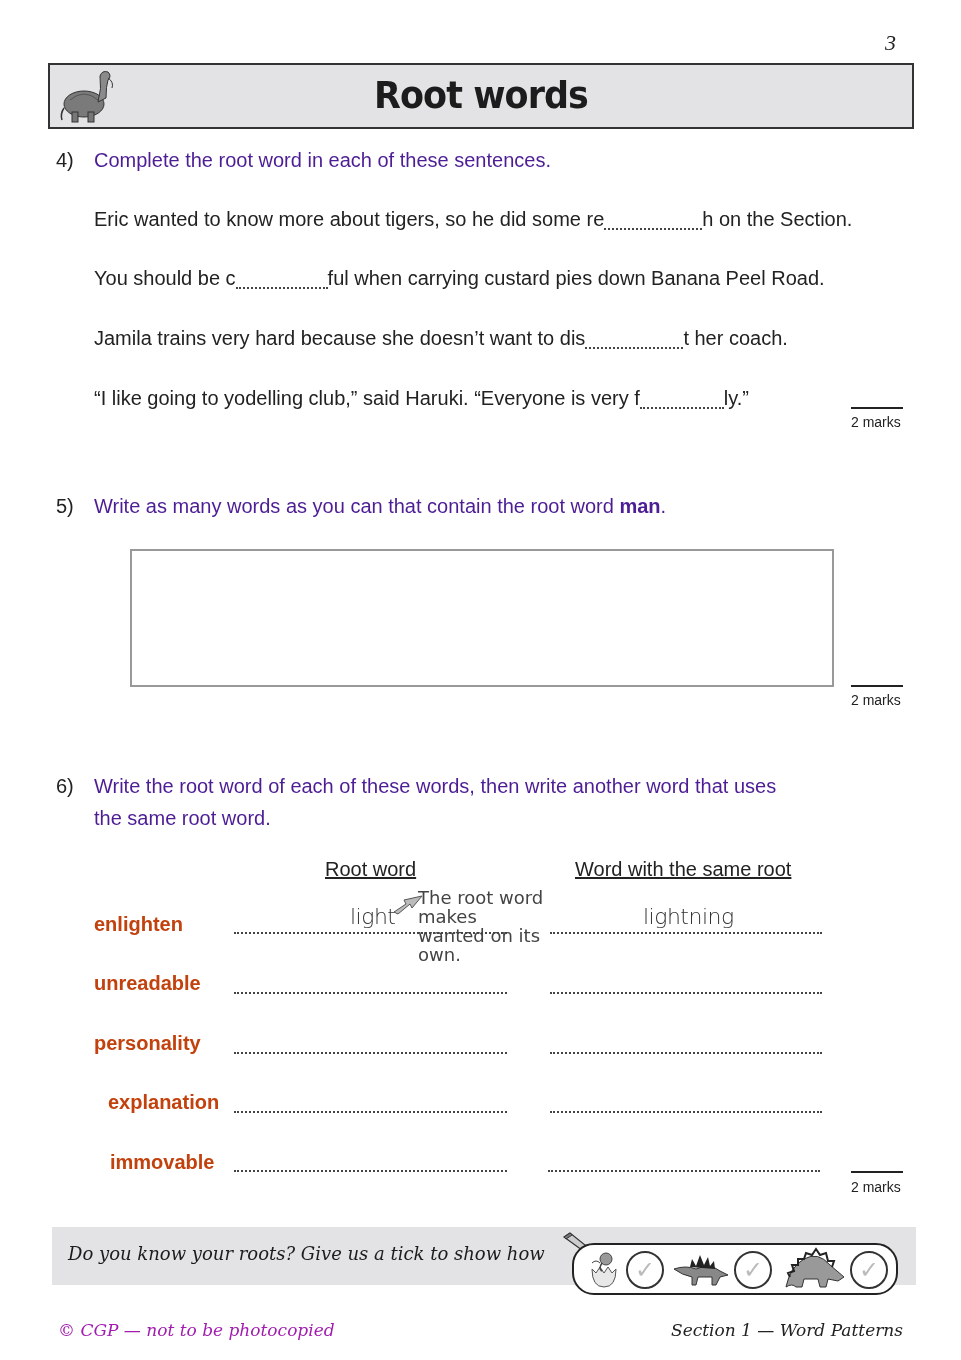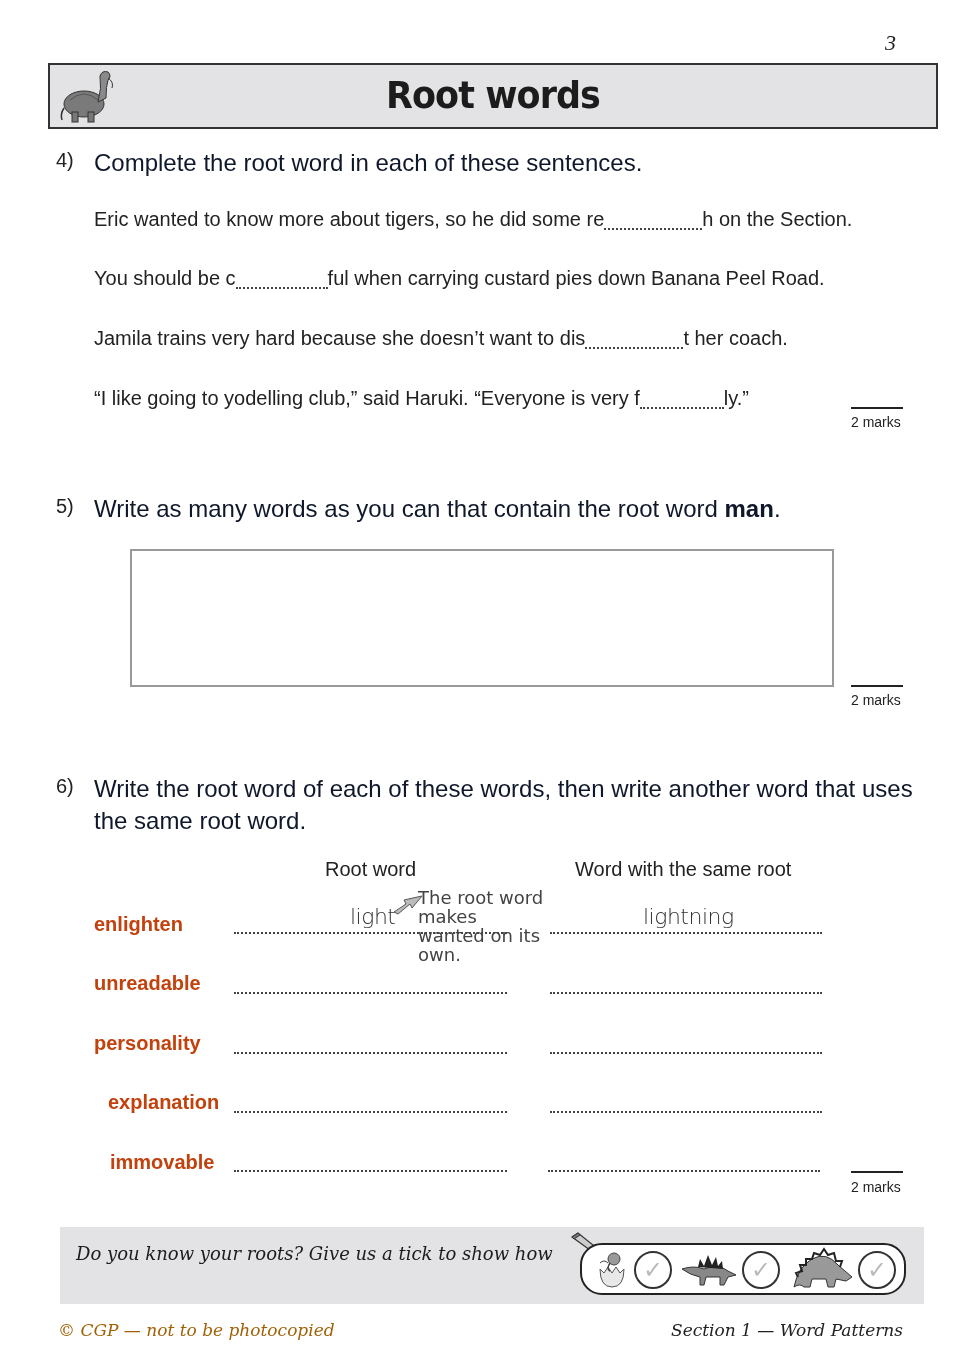--- a/index.html
+++ b/index.html
@@ -3,52 +3,52 @@
 <meta charset="utf-8">
 <style>
   html, body { margin: 0; padding: 0; background: #ffffff; }
   body { width: 961px; height: 1360px; position: relative; overflow: hidden;
          font-family: "Liberation Sans", sans-serif; color: #222; }
   .abs { position: absolute; }
 
   .page-num { left: 885px; top: 30px; font-family: "Liberation Serif", serif; font-style: italic; font-size: 22px; color: #222; }
 
   .title-banner { left: 48px; top: 63px; width: 862px; height: 62px; background: #e3e3e5;
-                  border: 2px solid #333; box-sizing: content-box; padding-left: 24px; }
+                  border: 2px solid #333; box-sizing: content-box; }
   .title-text { position: absolute; left: 0; right: 0; top: 8px; text-align: center;
                 font-family: "DejaVu Sans", sans-serif; font-weight: bold; font-size: 38px;
                 letter-spacing: -1px; color: #1c1c1c; transform: scaleX(0.92); }
   .tortoise { position: absolute; left: 8px; top: 3px; width: 64px; height: 58px; }
 
   .qnum { font-size: 20px; color: #222; }
-  .qtext { font-size: 24px; color: #0f172a; white-space: nowrap; }
+  .qtext { font-size: 20px; color: #4c1d95; white-space: nowrap; }
   .sentence { font-size: 20px; color: #222; white-space: nowrap; }
   .blank { display: inline-block; border-bottom: 2px dotted #444; height: 18px; vertical-align: -4px; }
 
   .marks-line { width: 52px; height: 0; border-top: 2px solid #222; }
   .marks-text { font-size: 14px; color: #222; }
 
   .answer-box { left: 130px; top: 549px; width: 700px; height: 134px; border: 2px solid #999; background: #fff; }
 
-  .col-head { font-size: 20px; color: #222; white-space: nowrap; }
+  .col-head { font-size: 20px; text-decoration: underline; color: #222; white-space: nowrap; }
   .word-label { font-size: 20px; font-weight: bold; color: #c2410c; }
   .dots { height: 0; border-bottom: 2px dotted #444; }
 
   .handwrite { font-family: "DejaVu Sans", sans-serif; font-size: 22px; color: #333; font-weight: 300; letter-spacing: -0.5px; }
   .note { font-family: "DejaVu Sans", sans-serif; font-size: 18px; color: #444; line-height: 19px; text-align: left; }
 
-  .footer-banner { left: 60px; top: 1227px; width: 864px; height: 77px; background: #e3e3e5; }
+  .footer-banner { left: 52px; top: 1227px; width: 864px; height: 58px; background: #e3e3e5; }
   .footer-msg { position: absolute; left: 16px; top: 14px; font-family: "DejaVu Serif", serif;
                 font-style: italic; font-size: 18px; line-height: 26px; color: #1c1c1c; }
   .tick-panel { position: absolute; left: 520px; top: 16px; width: 322px; height: 48px;
                 border: 2px solid #222; border-radius: 22px; background: #fff; }
   .tick-circle { position: absolute; top: 6px; width: 34px; height: 34px; border: 2px solid #333;
                  border-radius: 50%; background: #fff; color: #bbb; font-size: 24px; text-align: center; line-height: 34px; }
 
-  .foot-left { left: 58px; top: 1320px; font-family: "DejaVu Serif", serif; font-style: italic; font-size: 17px; color: #a16207; }
+  .foot-left { left: 58px; top: 1320px; font-family: "DejaVu Serif", serif; font-style: italic; font-size: 17px; color: #a21caf; }
   .foot-right { right: 58px; top: 1320px; font-family: "DejaVu Serif", serif; font-style: italic; font-size: 17px; color: #222; }
 </style>
 </head>
 <body>
 
 <div class="abs page-num">3</div>
 
 <div class="abs title-banner">
   <svg class="tortoise" viewBox="0 0 64 58">
     <ellipse cx="26" cy="36" rx="20" ry="13" fill="#7a7a7a" stroke="#333" stroke-width="1"></ellipse>

